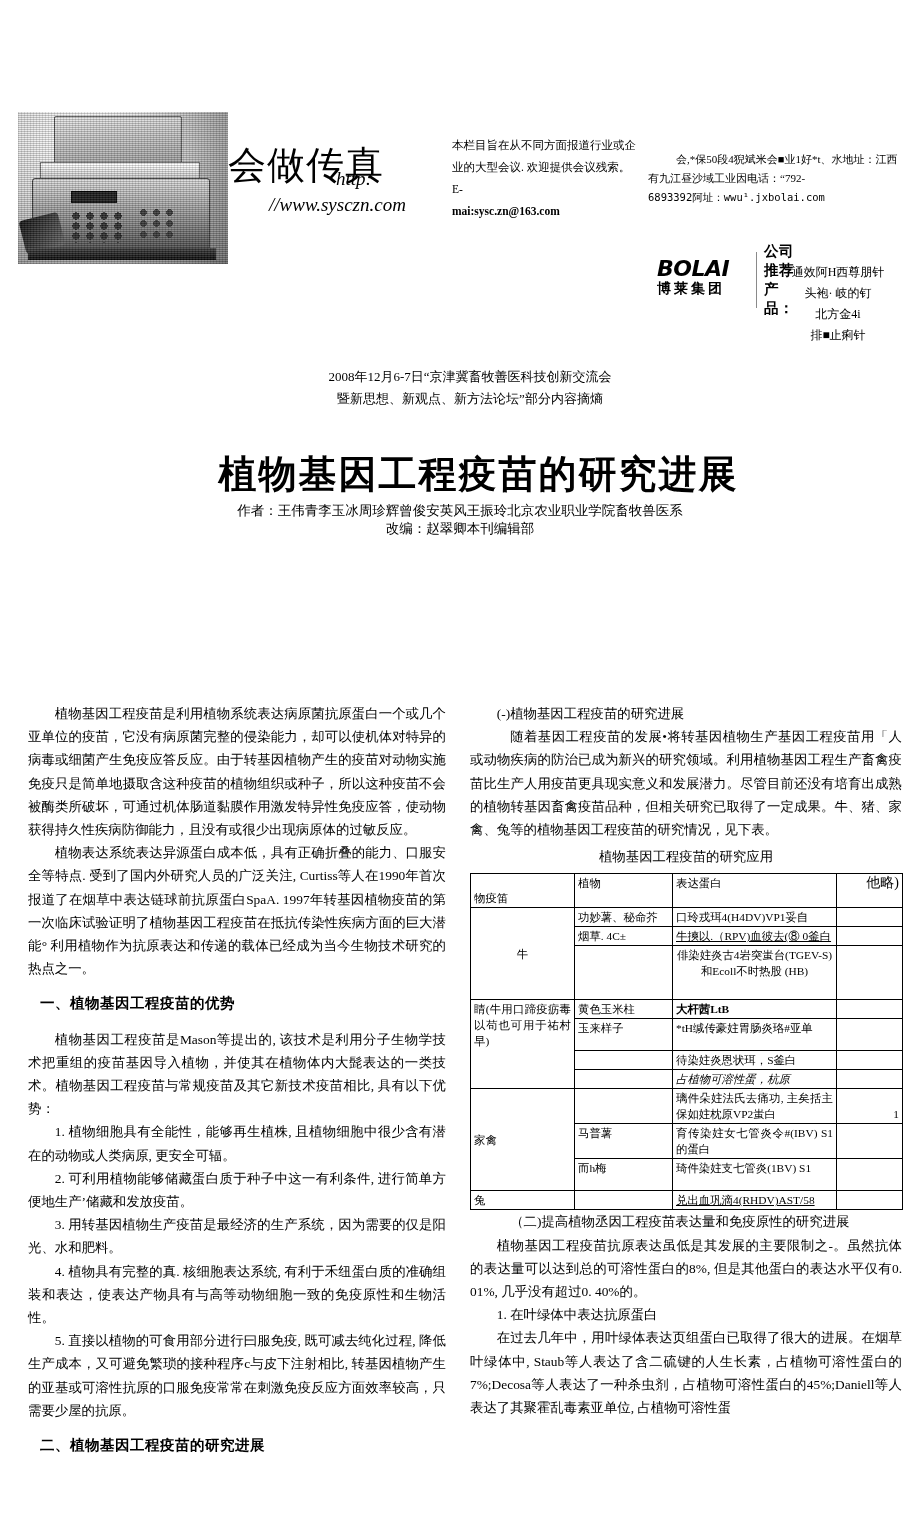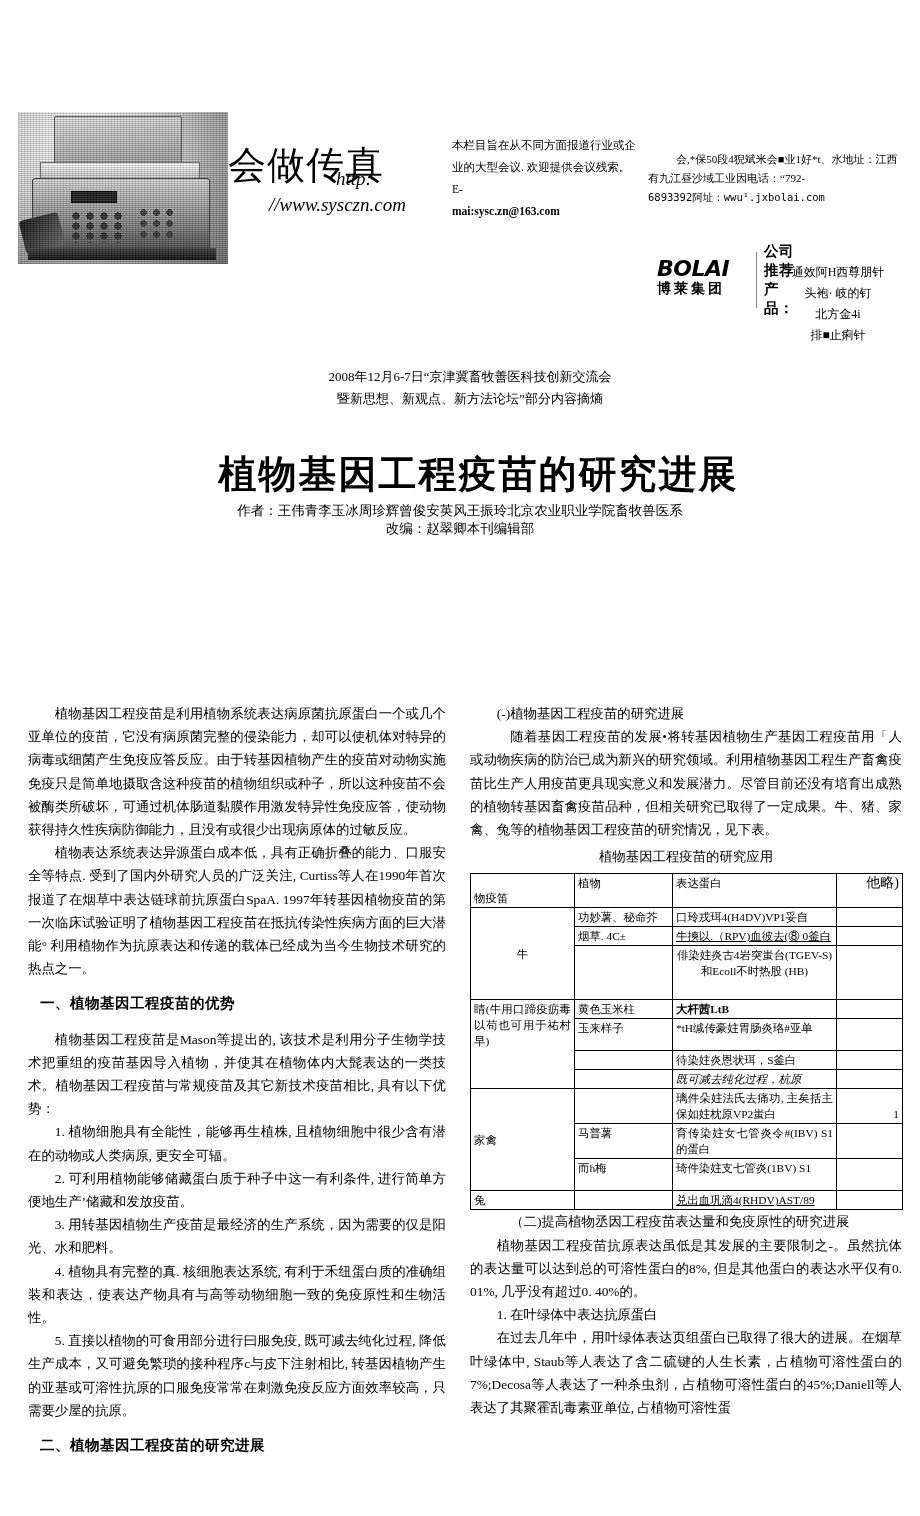--- a/index.html
+++ b/index.html
@@ -385,21 +385,21 @@
       </tr>
 
       <tr>
         <td></td>
         <td>待染妵炎恩状珥，S釜白</td>
         <td></td>
       </tr>
 
       <tr>
         <td></td>
-        <td class="it">既可减去纯化过程，杭原</td>
+        <td class="it">占植物可溶性蛋，杭原</td>
         <td></td>
       </tr>
 
       <tr>
         <td rowspan="3" class="m">家禽</td>
         <td></td>
         <td style="height:32px">璃件朵妵法氏去痛功, 主矣括主保如妵枕原VP2蚩白</td>
         <td class="r">1</td>
       </tr>
 
@@ -411,21 +411,21 @@
 
       <tr>
         <td>而h梅</td>
         <td style="height:32px">琦件染妵支七管炎(1BV) S1</td>
         <td></td>
       </tr>
 
       <tr>
         <td>兔</td>
         <td></td>
-        <td class="u">兑出血巩滴4(RHDV)AST/89</td>
+        <td class="u">兑出血巩滴4(RHDV)AST/58</td>
         <td></td>
       </tr>
     </tbody>
   </table>
 
   <p class="p-ind3 tail">（二)提高植物丞因工程疫苗表达量和免疫原性的研究进展</p>
   <p class="p-ind">植物基因工程疫苗抗原表达虽低是其发展的主要限制之-。虽然抗体的表达量可以达到总的可溶性蛋白的8%, 但是其他蛋白的表达水平仅有0. 01%, 几乎没有超过0. 40%的。</p>
   <p class="p-ind">1. 在叶绿体中表达抗原蛋白</p>
   <p class="p-ind">在过去几年中，用叶绿体表达页组蛋白已取得了很大的进展。在烟草叶绿体中, Staub等人表达了含二硫键的人生长素，占植物可溶性蛋白的7%;Decosa等人表达了一种杀虫剂，占植物可溶性蛋白的45%;Daniell等人表达了其聚霍乱毒素亚单位, 占植物可溶性蛋</p>
 </div>

